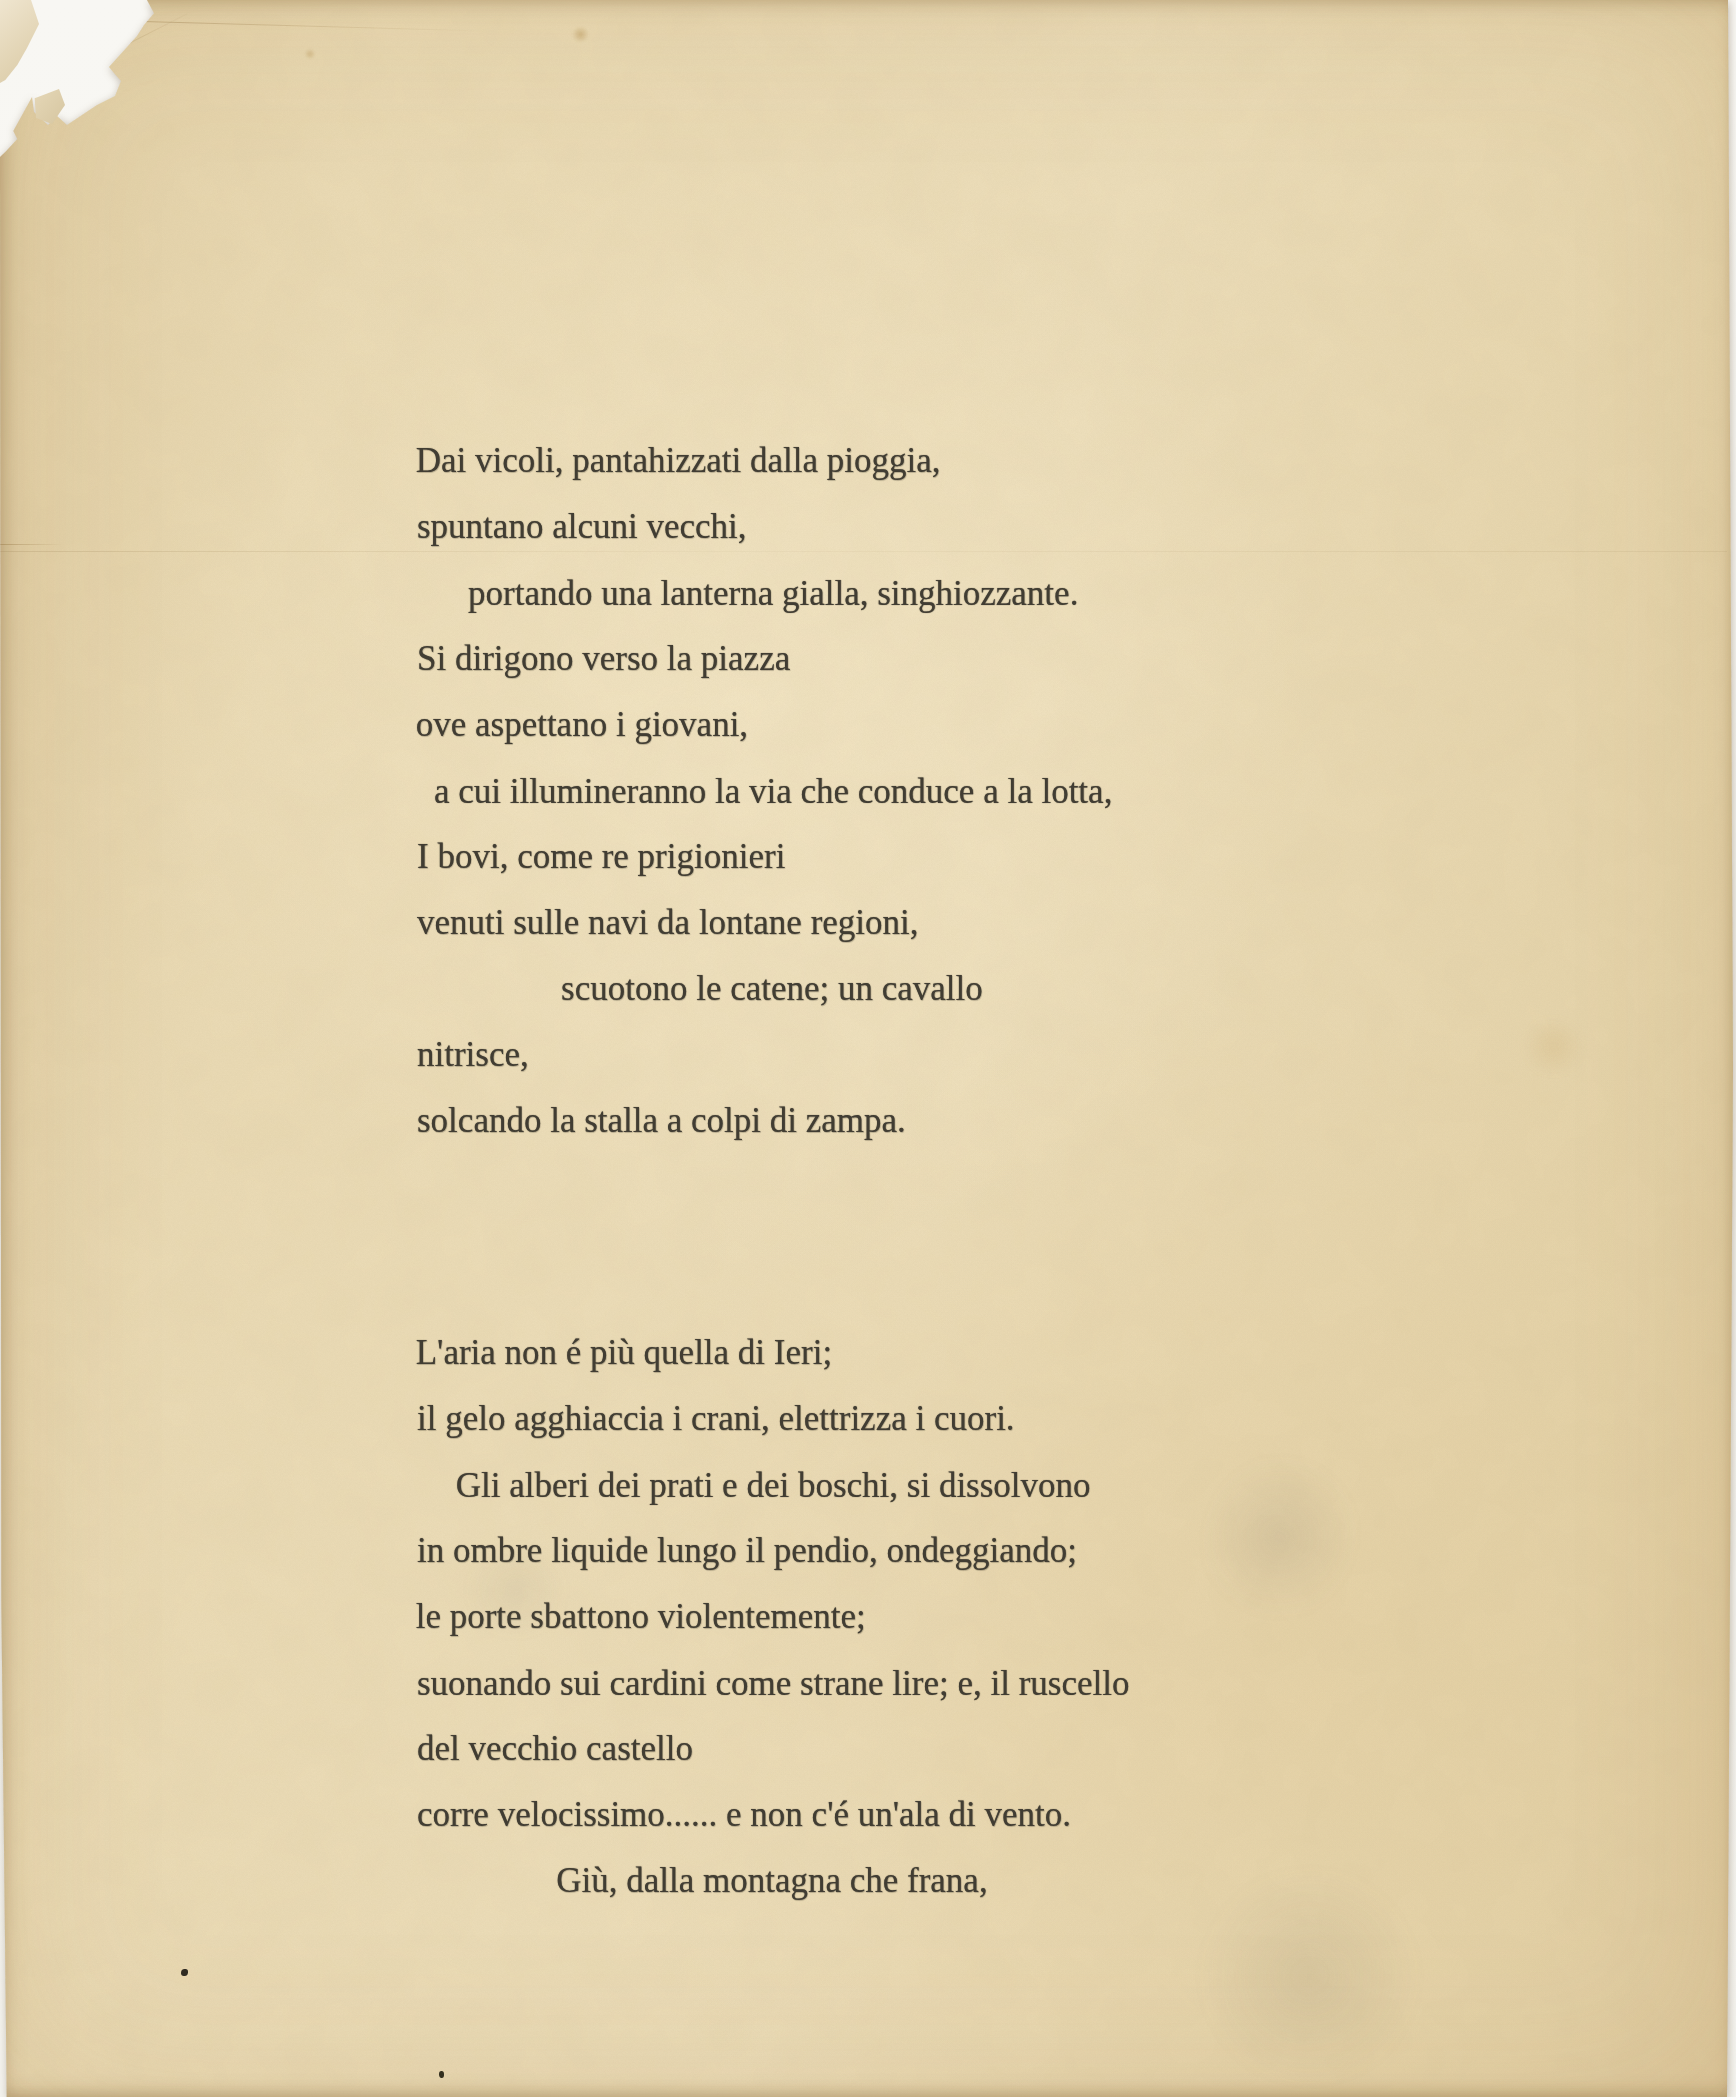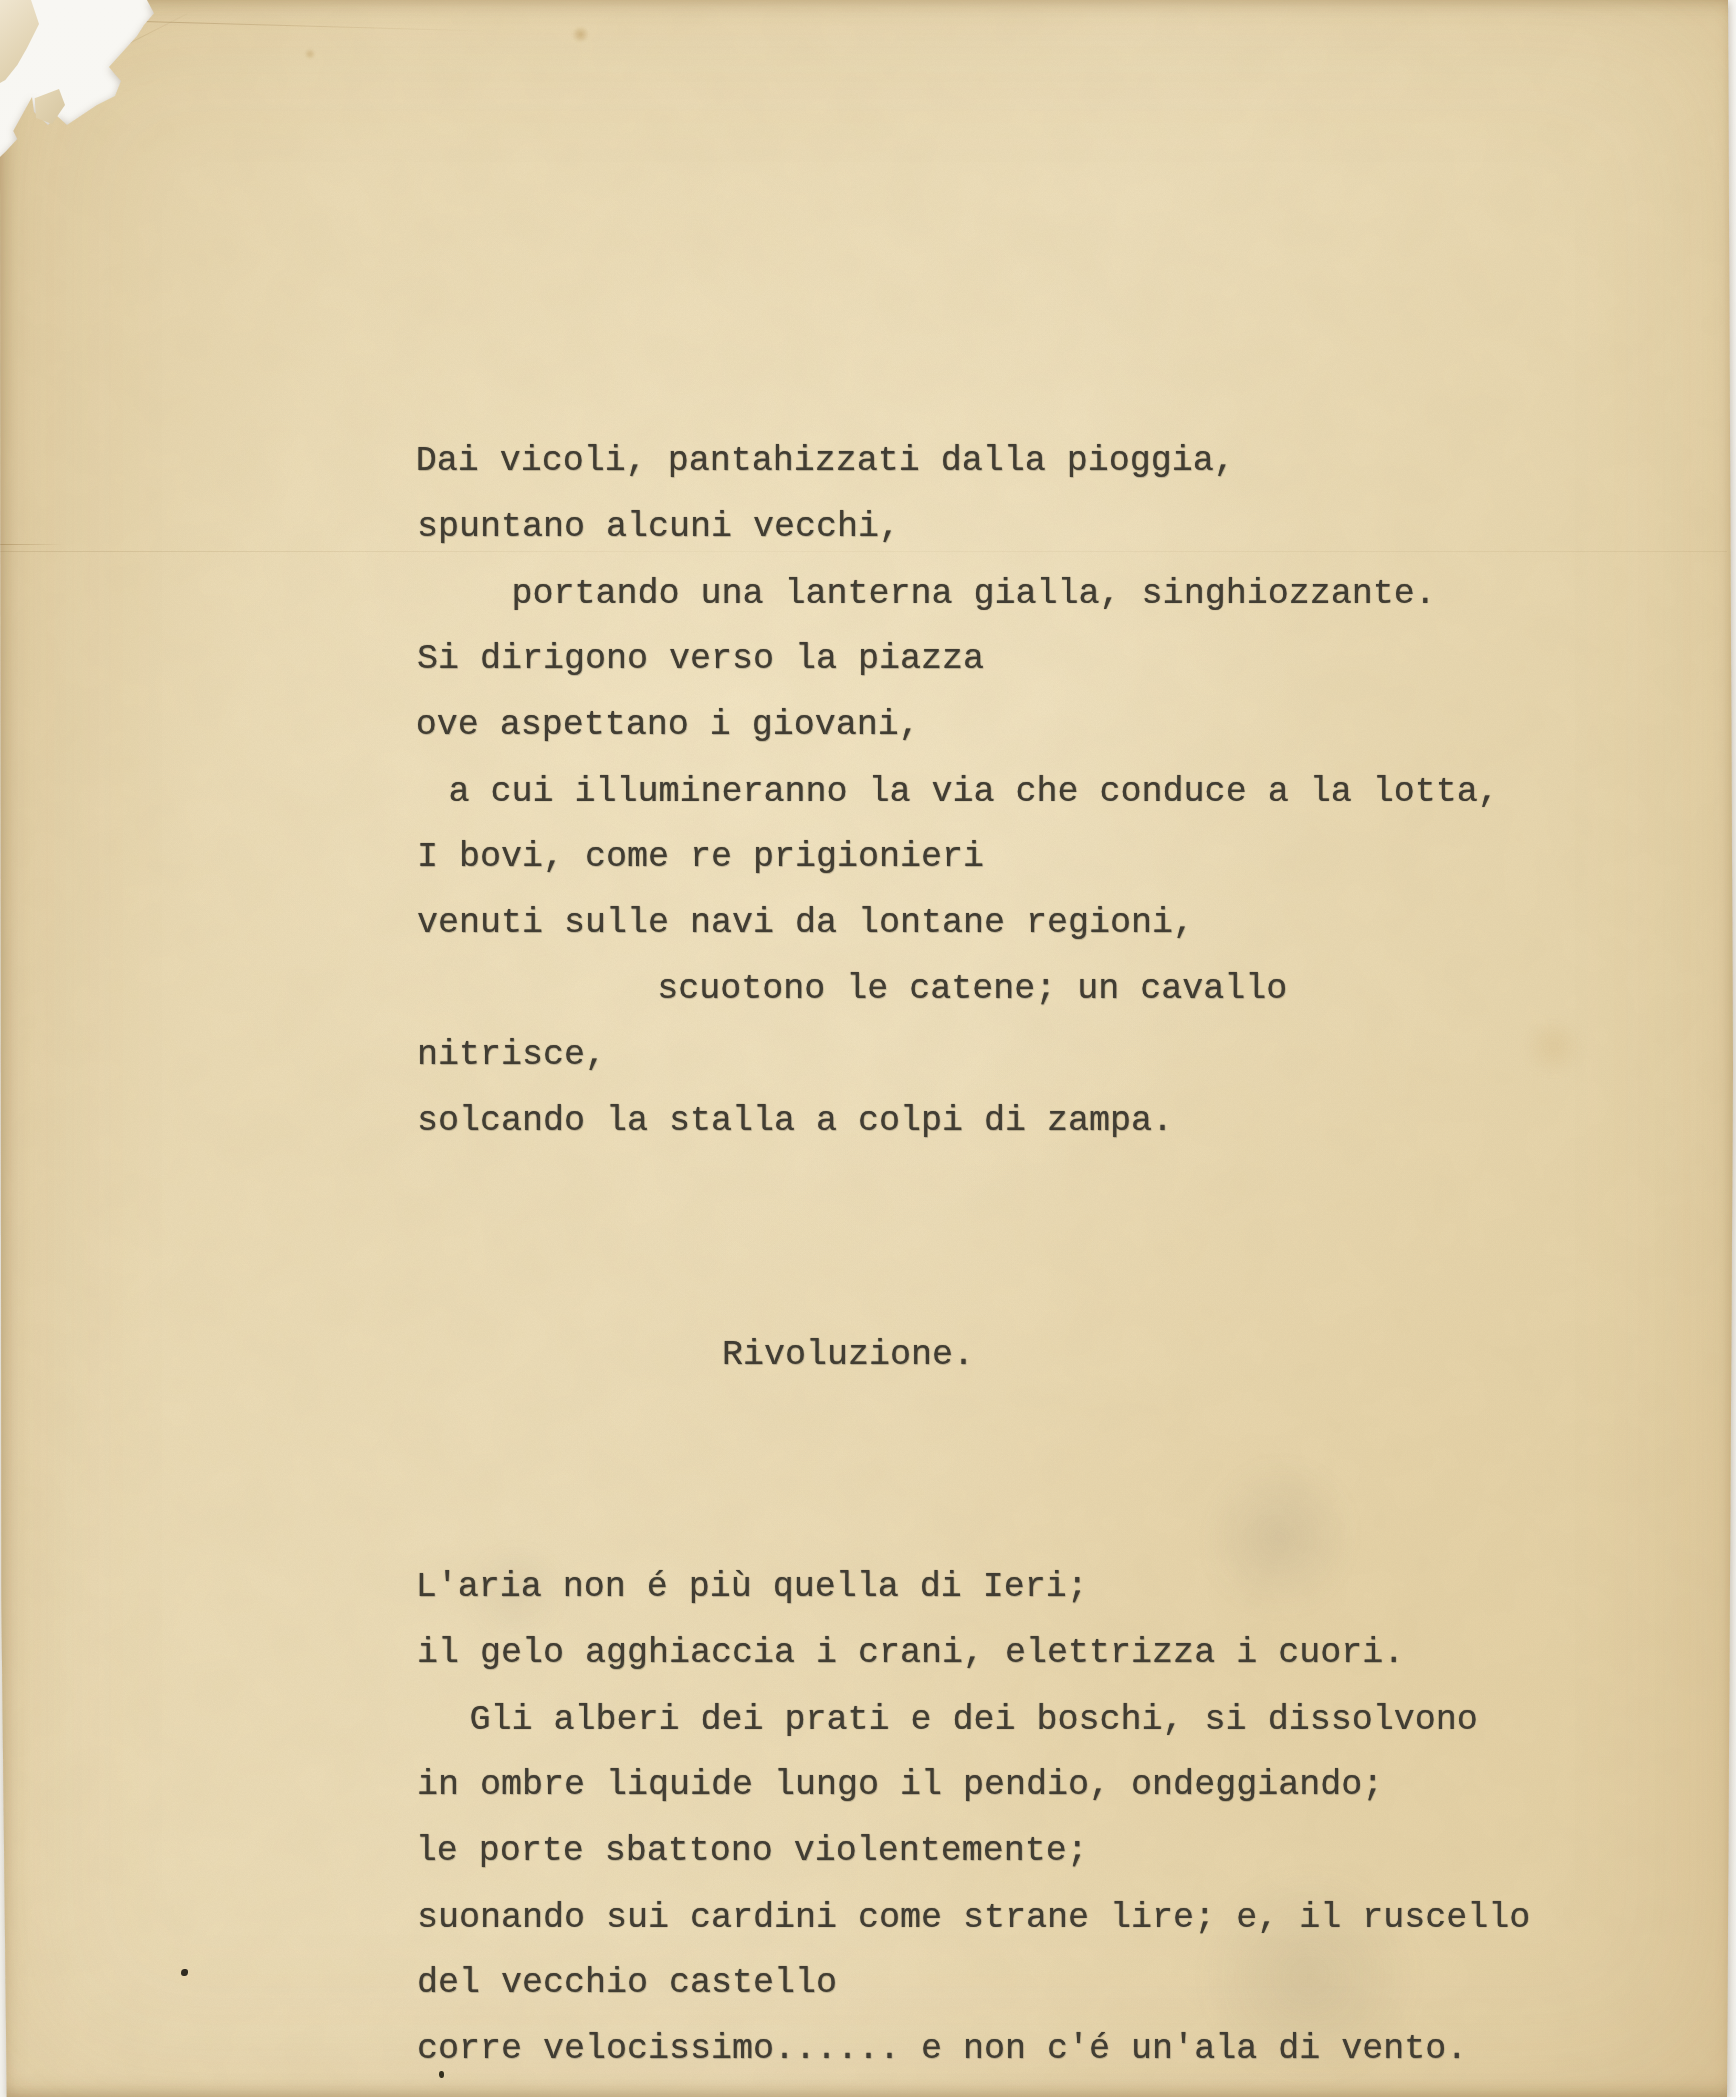--- a/index.html
+++ b/index.html
@@ -31,20 +31,21 @@
       48px 125px, 57px 116px, 67px 125px, 97px 105px, 115px 96px,
       121px 81px, 114px 73px, 109px 67px, 137px 36px, 144px 25px,
       154px 13.3px
     );
     box-shadow:
       inset -10.7px 0 17.3px -8px rgba(120,90,45,0.38),
       inset 0 -10.7px 18.7px -8px rgba(120,90,45,0.32),
       inset 12px 0 23px -9.3px rgba(120,90,45,0.30),
       inset 0 12px 23px -10.7px rgba(140,105,55,0.26),
       inset 0 0 173px rgba(165,125,60,0.16);
+    font-family: Liberation Serif, serif;
   }
   .texture { position: absolute; inset: 0; width: 100%; height: 100%; pointer-events: none; }
 
   
   .poem {
     position: absolute;
     left: 417px; top: 296px;
     font-size: 35px;
     line-height: 66px;
     color: #413d33;
@@ -136,21 +137,20 @@
       <div class="mark smudge-c"></div>
       <div class="mark speck-a"></div>
       <div class="mark speck-b"></div>
       <div class="mark crease-diag"></div>
       <div class="mark crease-top"></div>
       <div class="mark crease-left"></div>
       <div class="mark fold-faint"></div>
 
       <div class="poem">
         <div class="stanza stanza-1"><div class="poem-line">Dai vicoli, pantahizzati dalla pioggia,</div><div class="poem-line">spuntano alcuni vecchi,</div><div class="poem-line">portando una lanterna gialla, singhiozzante.</div><div class="poem-line">Si dirigono verso la piazza</div><div class="poem-line">ove aspettano i giovani,</div><div class="poem-line">a cui illumineranno la via che conduce a la lotta,</div><div class="poem-line">I bovi, come re prigionieri</div><div class="poem-line">venuti sulle navi da lontane regioni,</div><div class="poem-line">scuotono le catene; un cavallo</div><div class="poem-line">nitrisce,</div><div class="poem-line">solcando la stalla a colpi di zampa.</div></div>
-        <div class="section-heading">Rivoluzione.</div>
         <div class="stanza stanza-2"><div class="poem-line">L'aria non é più quella di Ieri;</div><div class="poem-line">il gelo agghiaccia i crani, elettrizza i cuori.</div><div class="poem-line">Gli alberi dei prati e dei boschi, si dissolvono</div><div class="poem-line">in ombre liquide lungo il pendio, ondeggiando;</div><div class="poem-line">le porte sbattono violentemente;</div><div class="poem-line">suonando sui cardini come strane lire; e, il ruscello</div><div class="poem-line">del vecchio castello</div><div class="poem-line">corre velocissimo...... e non c'é un'ala di vento.</div><div class="poem-line">Giù, dalla montagna che frana,</div></div>
       </div>
 
     </div>
   </div>
 
   <div class="torn-flap"></div>
   <div class="paper-scrap"></div>
 
 </div>

